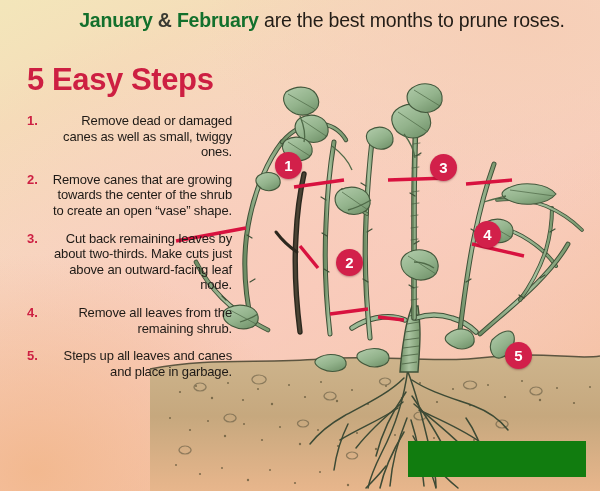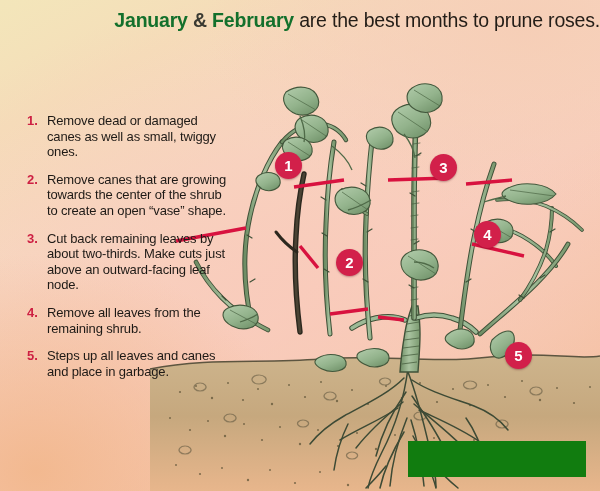--- a/index.html
+++ b/index.html
@@ -15,21 +15,21 @@
       radial-gradient(ellipse 640px 420px at 52% 58%, rgba(249,202,186,.80) 0%, rgba(249,202,186,0) 70%),
       linear-gradient(152deg,#f3e6ba 0%, #f5ddb9 16%, #f7d7c2 36%, #f8cfbf 56%, #f5c4a8 78%, #f0b78f 100%);
   }
 
   
   #header-band{
     position:absolute;left:0;top:0;width:600px;height:44px;
   }
   #header-text{
     position:absolute;left:0;top:9px;width:600px;
-    text-align:right;
+    text-align:center;
     font-size:19.5px;font-weight:bold;
     color:#221c16;letter-spacing:-.2px;
     white-space:nowrap;
     padding-left:44px;
   }
   #header-text .mon{color:#13702c;}
   #header-text .amp{color:#3a3a32;font-weight:bold;}
   #header-text .rest{font-weight:normal;color:#231d17;}
 
   
@@ -49,20 +49,21 @@
   .step-num{
     flex:0 0 20px;
     font-size:13px;font-weight:bold;color:#cd1f42;
     line-height:15.6px;
   }
   .step-text{
     flex:1;
     font-size:13px;color:#1e1a16;
     line-height:15.6px;
     letter-spacing:-.15px;
+    text-align:right;
   }
 
   
   #illustration{
     position:absolute;left:0;top:0;width:600px;height:491px;
     pointer-events:none;
   }
   #illustration svg{display:block;}
 
   
@@ -368,20 +369,21 @@
       </g>
     </svg>
   </div>
 
   <div id="header-band">
     <div id="header-text">
       <span class="mon" style="color: rgb(19, 112, 44);">January</span><span>&nbsp;</span><span class="amp">&amp;</span><span>&nbsp;</span><span class="mon" style="color: rgb(19, 112, 44);">February</span><span class="rest"> are the best months to prune roses.</span>
     </div>
   </div>
 
+  <div id="steps-title" style="color: rgb(205, 31, 66);">5 Easy Steps</div>
 
   <div id="steps-list">
     <div class="step">
       <div class="step-num">1.</div>
       <div class="step-text">Remove dead or damaged canes as well as small, twiggy ones.</div>
     </div>
     <div class="step">
       <div class="step-num">2.</div>
       <div class="step-text">Remove canes that are growing towards the center of the shrub to create an open “vase” shape.</div>
     </div>

